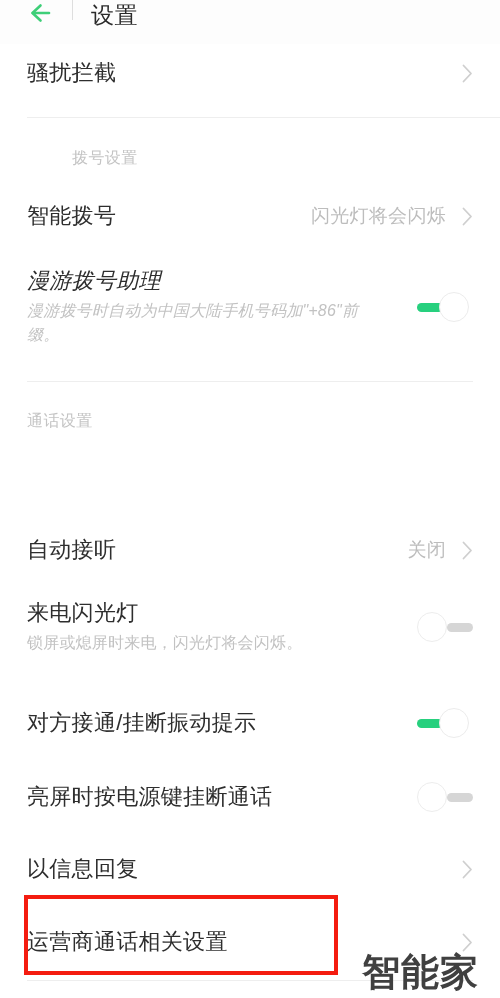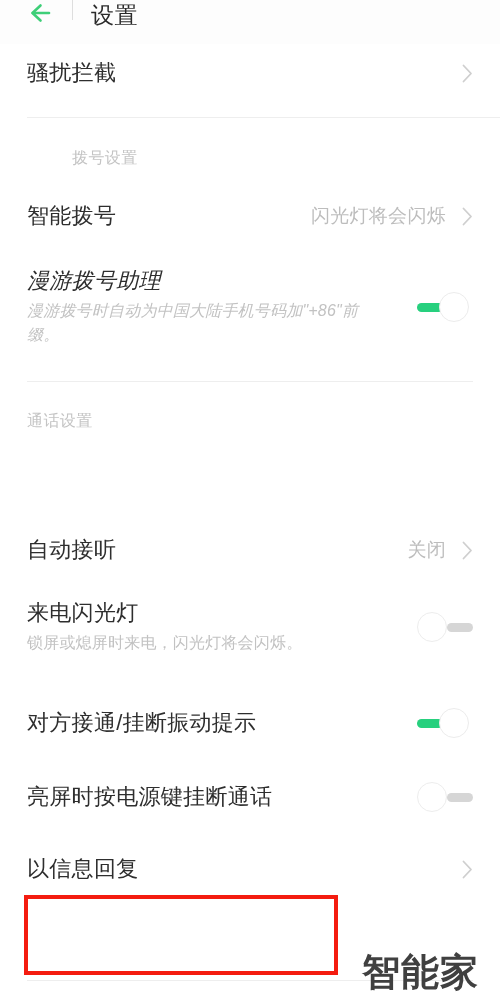--- a/index.html
+++ b/index.html
@@ -330,20 +330,34 @@
       <div class="row-right">
         <span class="chevron">
           <svg width="11" height="19" viewBox="0 0 11 19">
             <path d="M1.5 1.5 L9 9.5 L1.5 17.5" fill="none" stroke="#cfcfcf" stroke-width="1.8" stroke-linecap="round" stroke-linejoin="round"></path>
           </svg>
         </span>
       </div>
     </div>
   </div>
 
+  <div class="row abs" style="top:876px; height:44px;">
+    <div class="row-inner" style="height:44px;">
+      <div class="row-texts">
+        <div class="row-title">运营商通话相关设置</div>
+      </div>
+      <div class="row-right">
+        <span class="chevron">
+          <svg width="11" height="19" viewBox="0 0 11 19">
+            <path d="M1.5 1.5 L9 9.5 L1.5 17.5" fill="none" stroke="#cfcfcf" stroke-width="1.8" stroke-linecap="round" stroke-linejoin="round"></path>
+          </svg>
+        </span>
+      </div>
+    </div>
+  </div>
 
   <div class="divider abs" style="top:936px; width:446px; margin-left:27px;"></div>
 
 </div>
 
 <div class="annotation-box"></div>
 
 <div class="watermark">
   <div class="wm-logo">智能家</div>
 </div>

